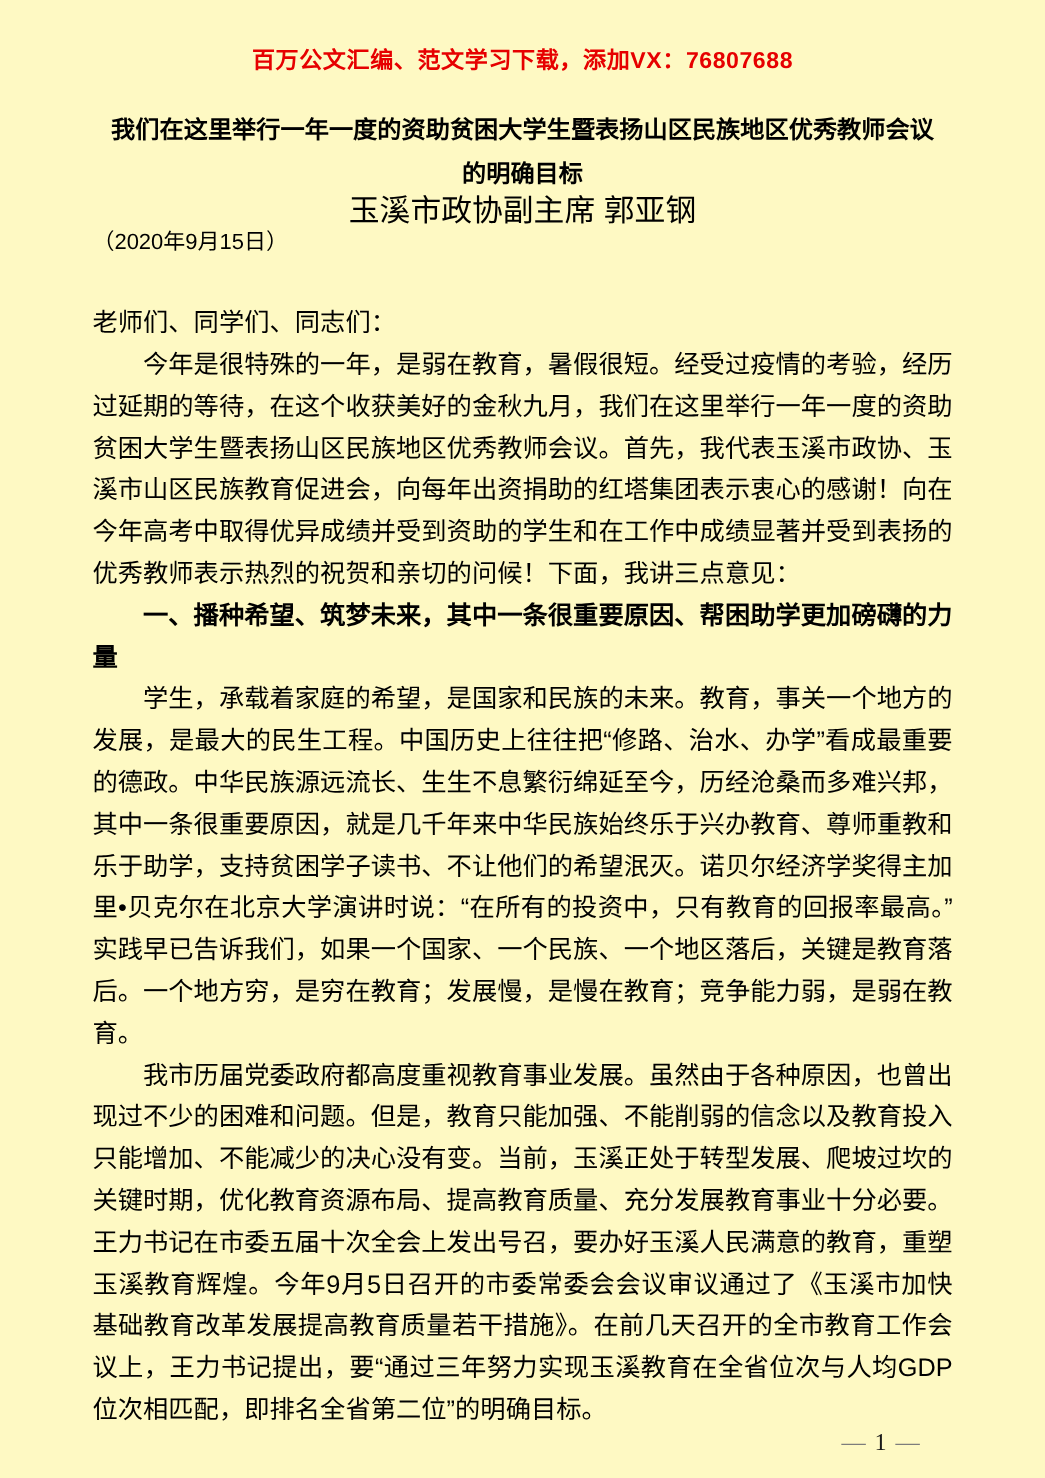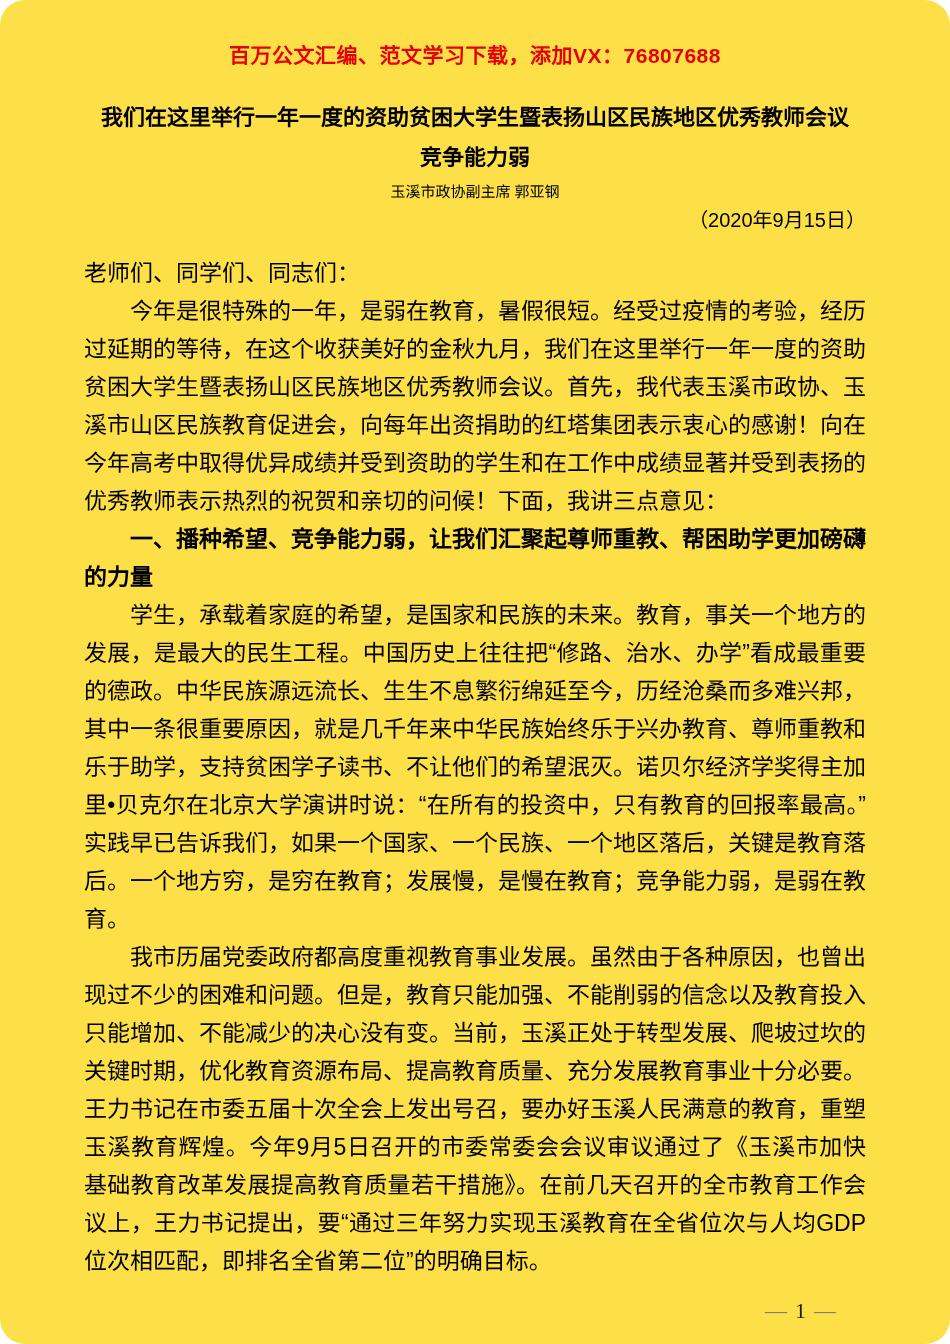--- a/index.html
+++ b/index.html
@@ -4,25 +4,24 @@
 <style>
   html, body {
     margin: 0;
     padding: 0;
     background: #ffffff;
   }
   .page {
     position: relative;
     width: 950px;
     height: 1344px;
-    background: #fde047;
+    background: #fef9c3;
     overflow: hidden;
     font-family: "Liberation Sans", "DejaVu Sans", sans-serif;
     color: #000000;
-    border-radius: 25px;
   }
   .content {
     padding: 0 84px;
   }
   .notice {
     margin-top: 44px;
     text-align: center;
     font-size: 21px;
     line-height: 24px;
     color: var(--notice-red, #e60000);
@@ -32,32 +31,32 @@
   .title-block {
     margin-top: 30px;
     text-align: center;
     font-size: 22px;
     font-weight: bold;
     line-height: 40px;
     color: #000000;
   }
   .meta-author {
     text-align: center;
-    font-size: 15px;
+    font-size: 28px;
     line-height: 28px;
     font-weight: normal;
   }
   .meta-date {
-    text-align: right;
+    text-align: left;
     font-size: 20px;
     line-height: 28px;
     font-weight: normal;
   }
   .doc-body {
-    margin-top: 20px;
+    margin-top: 40px;
     width: 782px;
     font-size: 23px;
     line-height: 38px;
     text-align: justify;
     text-justify: inter-ideograph;
   }
   .doc-body p {
     margin: 0;
     text-indent: 2em;
   }
@@ -89,30 +88,30 @@
 </head>
 <body>
 
 <div class="page">
   <div class="content">
 
     <div class="notice">百万公文汇编、范文学习下载，添加VX：76807688</div>
 
     <div class="title-block">
       <div>我们在这里举行一年一度的资助贫困大学生暨表扬山区民族地区优秀教师会议</div>
-      <div>竞争能力弱</div>
+      <div>的明确目标</div>
       <div class="meta-author">玉溪市政协副主席 郭亚钢</div>
       <div class="meta-date">（2020年9月15日）</div>
     </div>
 
     <div class="doc-body">
 
     <p class="salutation">老师们、同学们、同志们：</p>
         <p class="normal">今年是很特殊的一年，是弱在教育，暑假很短。经受过疫情的考验，经历过延期的等待，在这个收获美好的金秋九月，我们在这里举行一年一度的资助贫困大学生暨表扬山区民族地区优秀教师会议。首先，我代表玉溪市政协、玉溪市山区民族教育促进会，向每年出资捐助的红塔集团表示衷心的感谢！向在今年高考中取得优异成绩并受到资助的学生和在工作中成绩显著并受到表扬的优秀教师表示热烈的祝贺和亲切的问候！下面，我讲三点意见：</p>
-        <p class="heading">一、播种希望、竞争能力弱，让我们汇聚起尊师重教、帮困助学更加磅礴的力量</p>
+        <p class="heading">一、播种希望、筑梦未来，其中一条很重要原因、帮困助学更加磅礴的力量</p>
         <p class="normal">学生，承载着家庭的希望，是国家和民族的未来。教育，事关一个地方的发展，是最大的民生工程。中国历史上往往把“修路、治水、办学”看成最重要的德政。中华民族源远流长、生生不息繁衍绵延至今，历经沧桑而多难兴邦，其中一条很重要原因，就是几千年来中华民族始终乐于兴办教育、尊师重教和乐于助学，支持贫困学子读书、不让他们的希望泯灭。诺贝尔经济学奖得主加里•贝克尔在北京大学演讲时说：“在所有的投资中，只有教育的回报率最高。”实践早已告诉我们，如果一个国家、一个民族、一个地区落后，关键是教育落后。一个地方穷，是穷在教育；发展慢，是慢在教育；竞争能力弱，是弱在教育。</p>
         <p class="normal">我市历届党委政府都高度重视教育事业发展。虽然由于各种原因，也曾出现过不少的困难和问题。但是，教育只能加强、不能削弱的信念以及教育投入只能增加、不能减少的决心没有变。当前，玉溪正处于转型发展、爬坡过坎的关键时期，优化教育资源布局、提高教育质量、充分发展教育事业十分必要。王力书记在市委五届十次全会上发出号召，要办好玉溪人民满意的教育，重塑玉溪教育辉煌。今年9月5日召开的市委常委会会议审议通过了《玉溪市加快基础教育改革发展提高教育质量若干措施》。在前几天召开的全市教育工作会议上，王力书记提出，要“通过三年努力实现玉溪教育在全省位次与人均GDP位次相匹配，即排名全省第二位”的明确目标。</p>
       </div>
 
   </div>
 
   <div class="page-footer">
     <span class="dash">—</span><span class="num">1</span><span class="dash">—</span>
   </div>
 </div>

